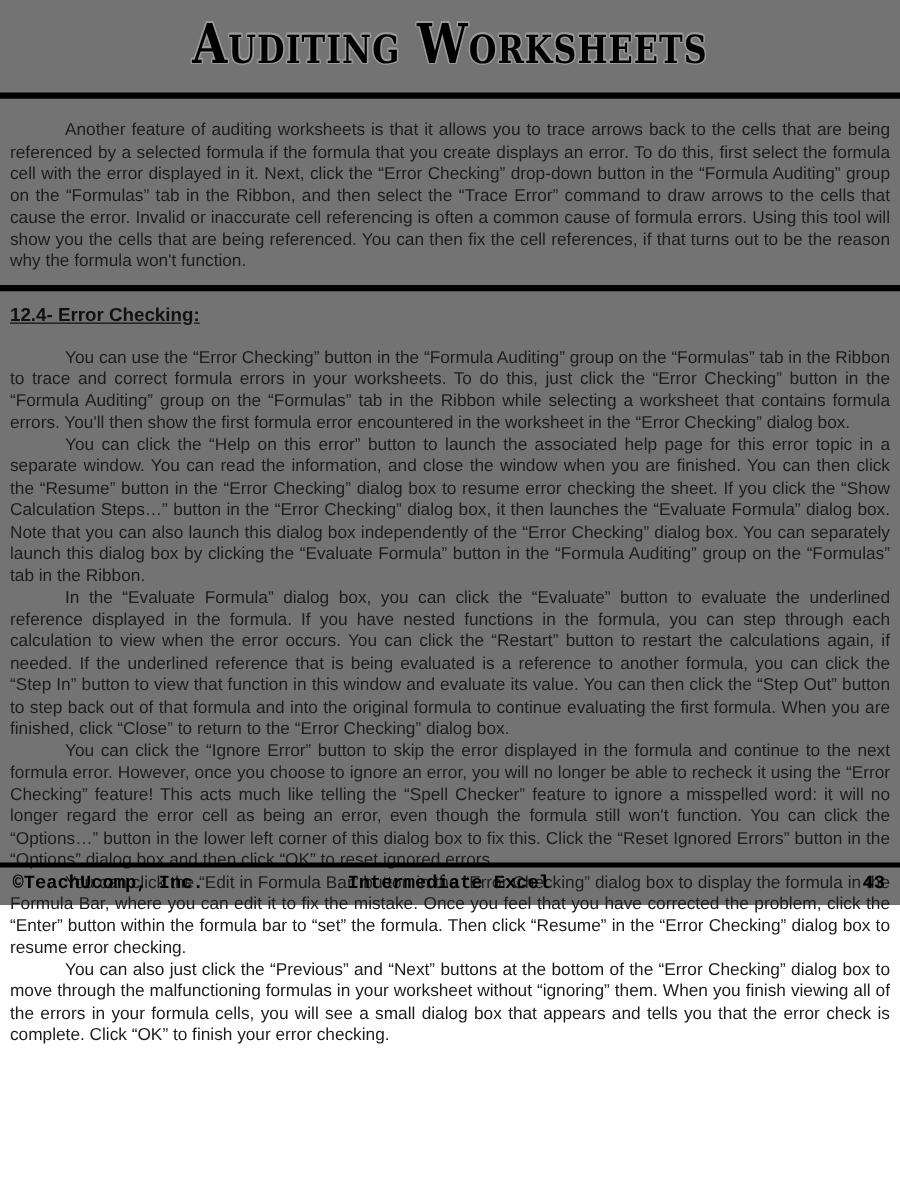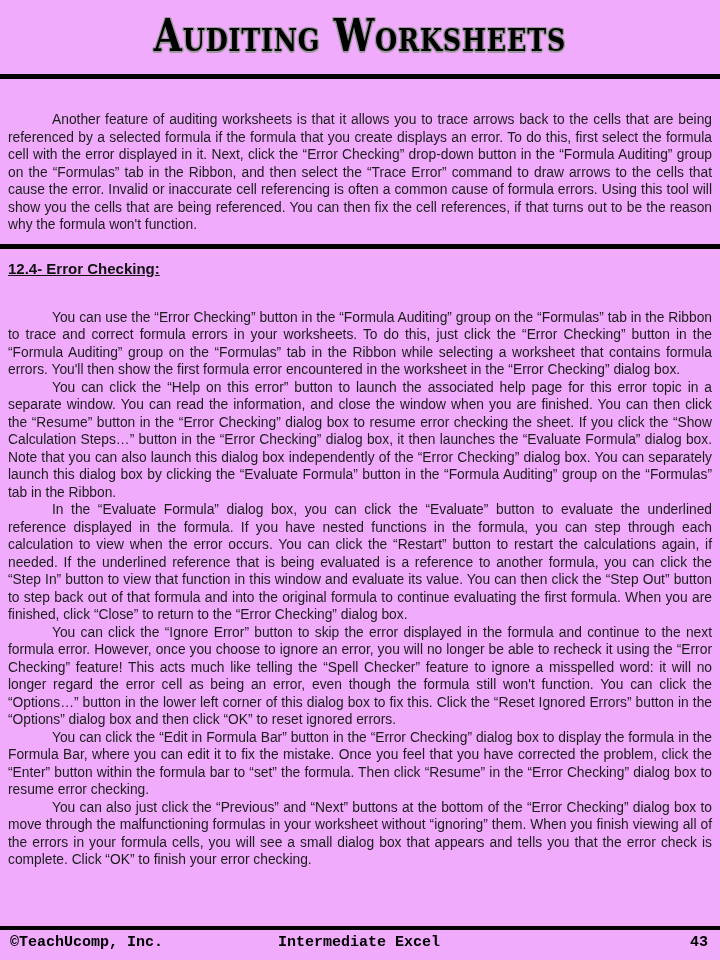--- a/index.html
+++ b/index.html
@@ -6,22 +6,22 @@
     margin: 0;
     padding: 0;
     width: 720px;
     height: 960px;
     overflow: hidden;
     background: #ffffff;
   }
   .page {
     position: relative;
     width: 720px;
-    height: 960px;
-    background: #f0abfc;
+    height: 724px;
+    background: #737373;
     font-family: "Liberation Sans", sans-serif;
     color: #1c1c1c;
     box-sizing: border-box;
   }
   .title {
     margin: 0;
     padding-top: 4px;
     height: 70px;
     line-height: 64px;
     text-align: center;
@@ -57,21 +57,21 @@
   }
   .body-para {
     margin: 0 8px;
     text-align: justify;
     text-indent: 44px;
     font-size: 13.8px;
     line-height: 17.5px;
     color: #1c1c1c;
   }
   .first-para {
-    margin-top: 32px;
+    margin-top: 16px;
   }
   .footer {
     position: absolute;
     left: 0;
     right: 0;
     bottom: 0;
     font-family: Liberation Mono, monospace;
   }
   .footer-rule {
     height: 4px;

